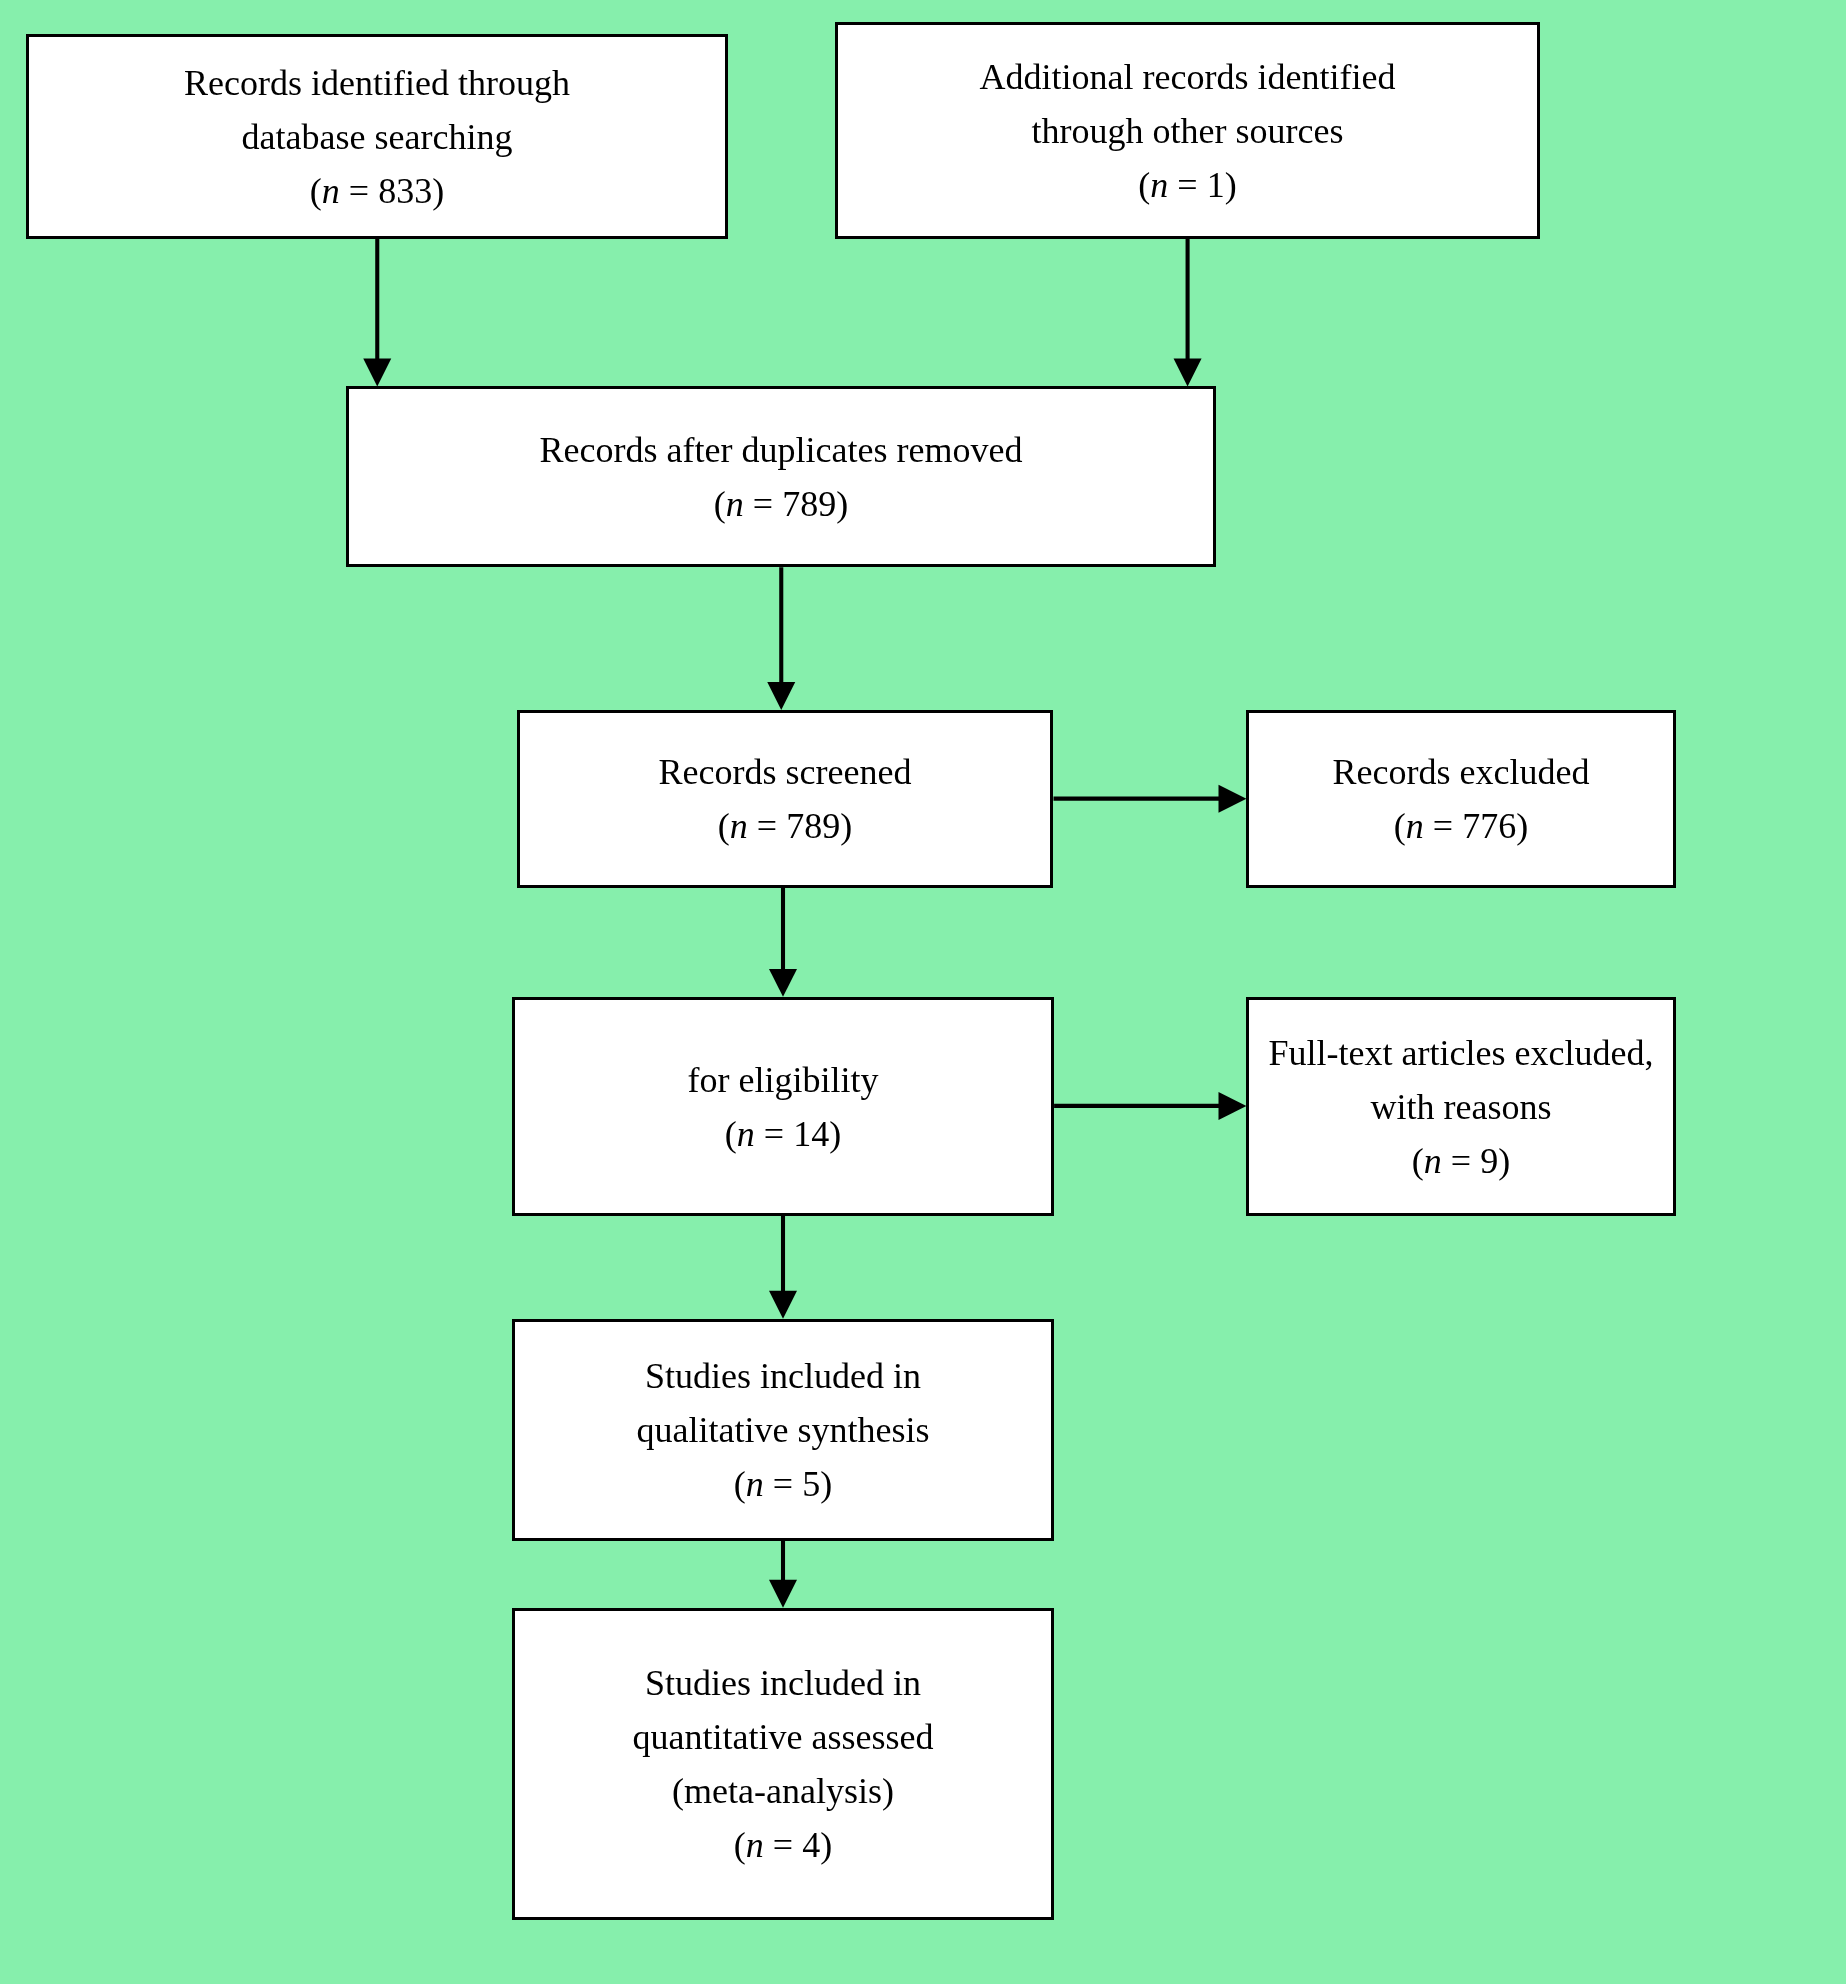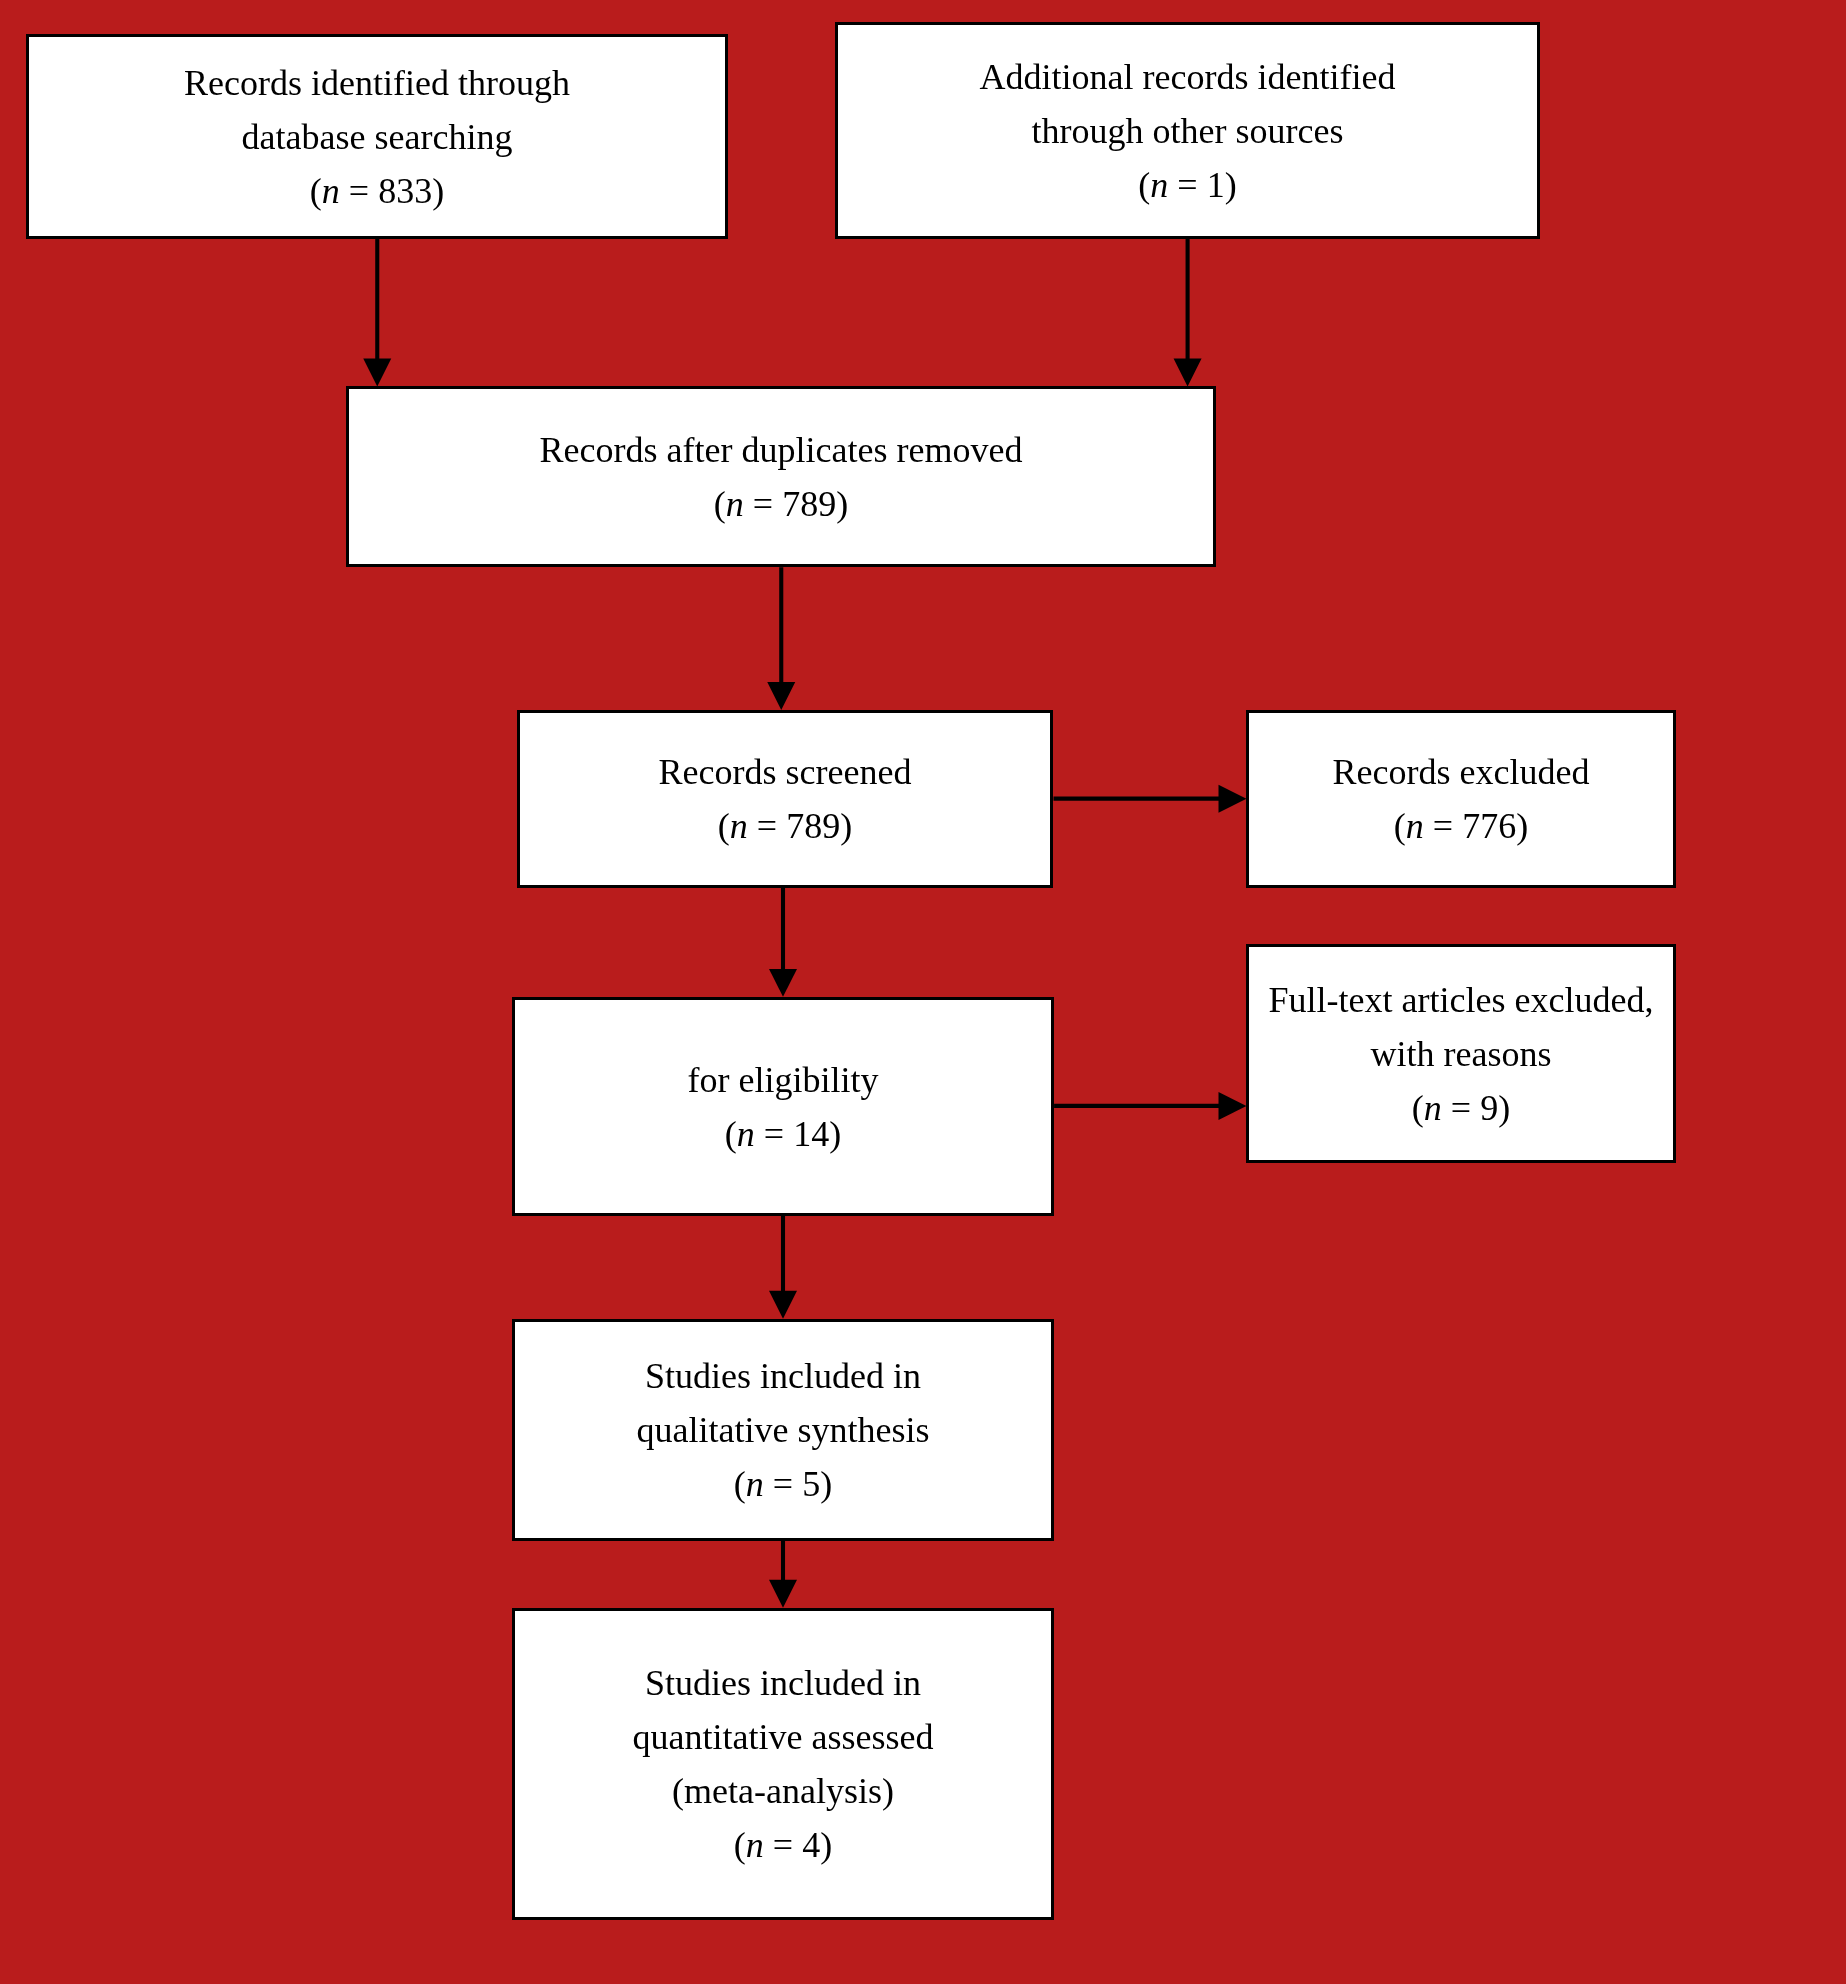--- a/index.html
+++ b/index.html
@@ -4,21 +4,21 @@
 <style>
   html, body {
     margin: 0;
     padding: 0;
     background: #ffffff;
   }
   .canvas {
     position: relative;
     width: 1847px;
     height: 1985px;
-    background: #b91c1c;
+    background: #86efac;
     font-family: "Liberation Serif", "DejaVu Serif", serif;
     color: #000000;
   }
   .box {
     position: absolute;
     box-sizing: border-box;
     border: 3.5px solid #000000;
     background: #ffffff;
     display: flex;
     flex-direction: column;
@@ -40,21 +40,21 @@
   }
   .arrows line { stroke: #000000; stroke-width: 7; }
   .arrows polygon { fill: #000000; stroke: none; }
 
   #b1 { left: 26px;   top: 34px;   width: 702px; height: 205px; }
   #b2 { left: 835px; top: 22px;   width: 705px; height: 217px; }
   #b3 { left: 346px;  top: 386px;  width: 870px; height: 181px; }
   #b4 { left: 517px;  top: 710px; width: 536px;  height: 178px; }
   #b5 { left: 1246px; top: 710px; width: 430px;  height: 178px; }
   #b6 { left: 512px;  top: 997px; width: 542px;  height: 219px; }
-  #b7 { left: 1246px; top: 944px; width: 430px;  height: 219px; }
+  #b7 { left: 1246px; top: 997px; width: 430px;  height: 219px; }
   #b8 { left: 512px;  top: 1319px; width: 542px;  height: 222px; }
   #b9 { left: 512px;  top: 1608px; width: 542px;  height: 312px; }
 </style>
 </head>
 <body>
 
 <div class="canvas">
 
   <div class="box" id="b1">
     <div class="line">Records identified through</div>

